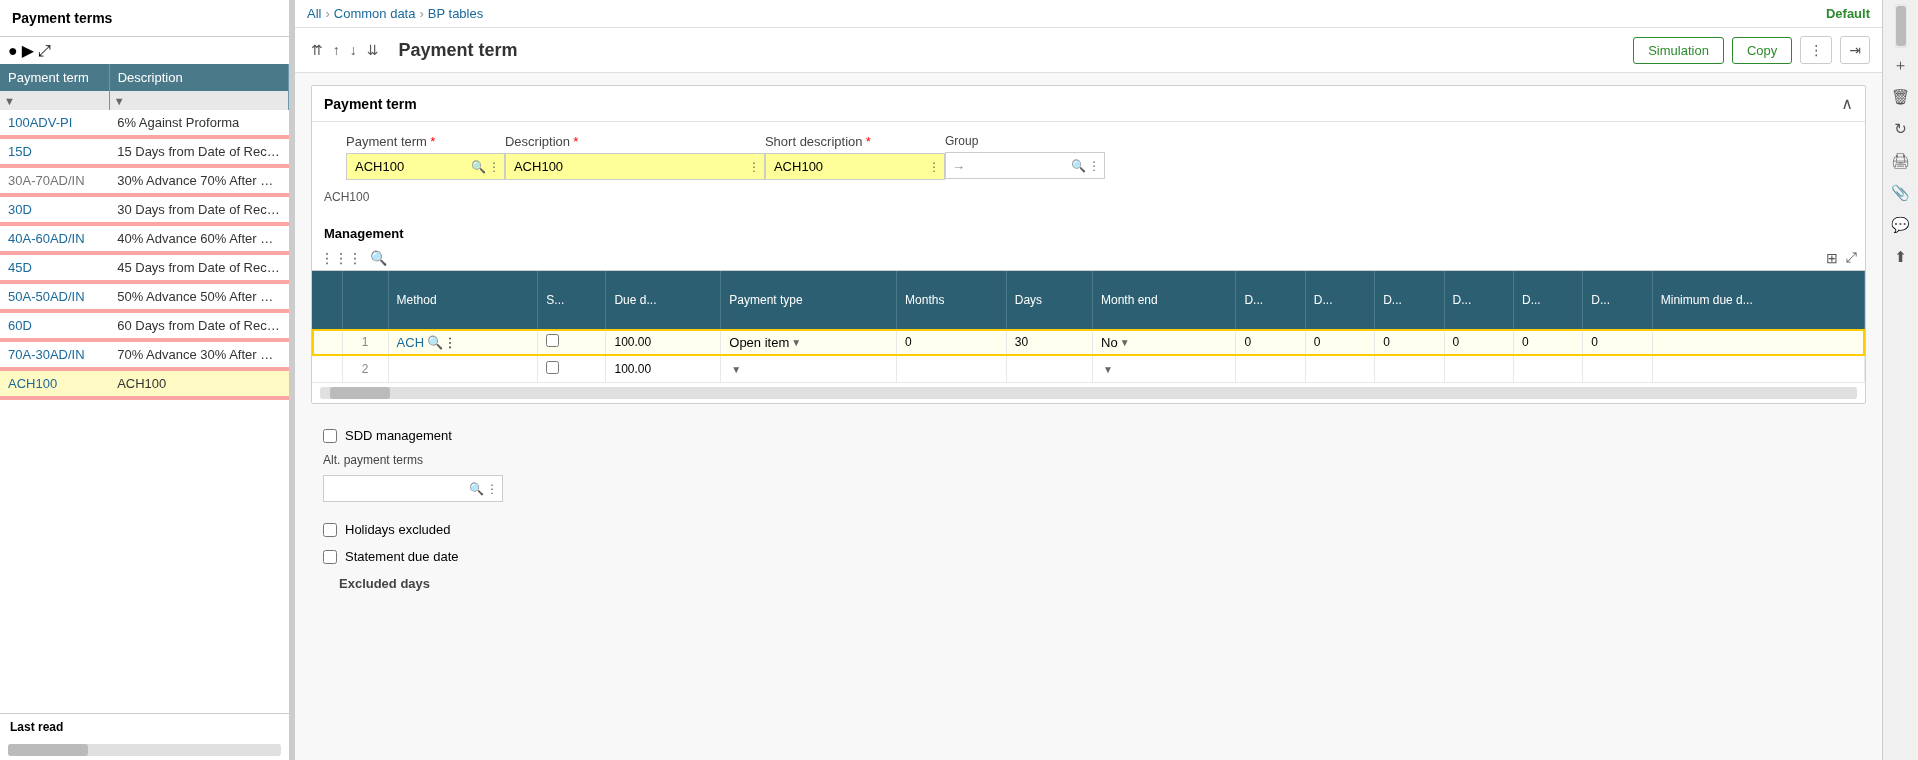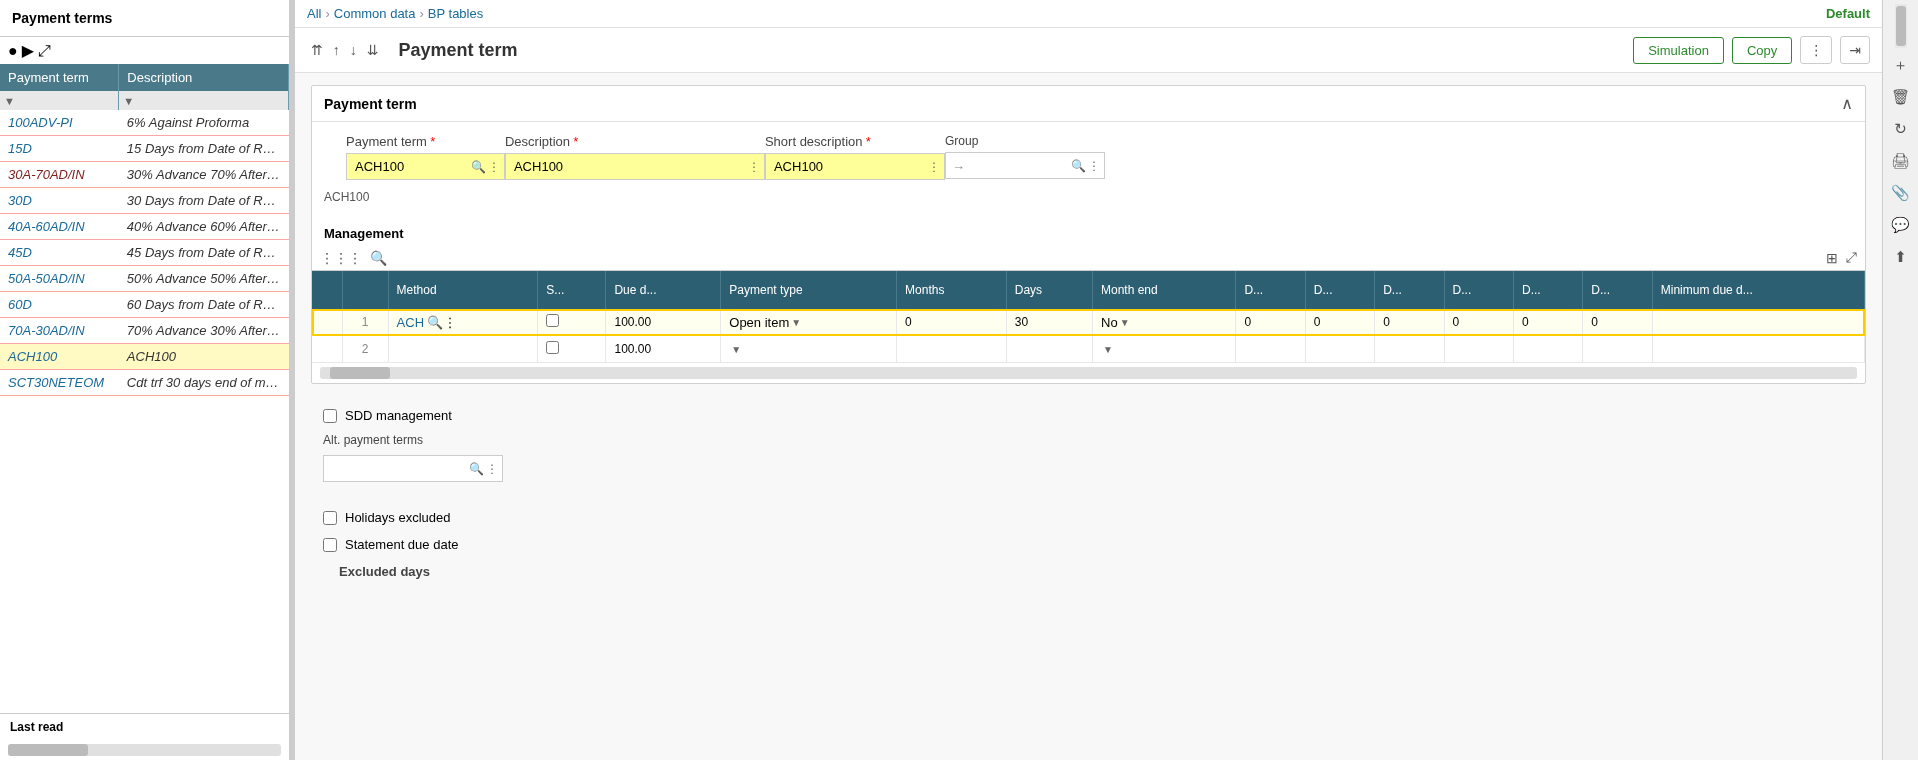--- a/index.html
+++ b/index.html
@@ -5,21 +5,21 @@
     * { box-sizing: border-box; margin: 0; padding: 0; font-family: Arial, sans-serif; font-size: 13px; }
     body { display: flex; height: 760px; overflow: hidden; background: #f0f0f0; }
 
     
     .sidebar { width: 290px; min-width: 290px; background: #fff; border-right: 1px solid #ccc; display: flex; flex-direction: column; }
     .sidebar-title { padding: 10px 12px; font-weight: bold; font-size: 14px; border-bottom: 1px solid #ccc; background: #fff; }
     .sidebar-table { width: 100%; border-collapse: collapse; }
     .sidebar-table thead tr th { background: #4a7a8a; color: #fff; padding: 6px 8px; text-align: left; font-weight: normal; border-right: 1px solid #6a9aaa; }
     .sidebar-table thead tr.filter-row th { background: #e8e8e8; padding: 2px 4px; }
     .filter-icon { color: #666; font-size: 11px; }
-    .sidebar-table tbody tr { border-bottom: 1px solid #fca5a5; cursor: pointer; font-style: italic; }
+    .sidebar-table tbody tr { border-bottom: 4px solid #fca5a5; cursor: pointer; }
     .sidebar-table tbody tr.selected { background: #fff9c4; }
     .sidebar-table tbody tr td { padding: 5px 8px; color: #333; white-space: nowrap; overflow: hidden; text-overflow: ellipsis; max-width: 160px; }
     .sidebar-table tbody tr td:first-child { color: #1a6a9a; }
     .sidebar-controls { display: flex; gap: 4px; padding: 4px 8px; align-items: center; }
     .sidebar-footer { padding: 6px 10px; border-top: 1px solid #ccc; font-weight: bold; font-size: 12px; margin-top: auto; }
     .scroll-area { overflow-y: auto; flex: 1; }
     .resize-handle { width: 5px; background: #ccc; cursor: col-resize; }
 
     
     .main { flex: 1; display: flex; flex-direction: column; overflow: hidden; }
@@ -63,40 +63,40 @@
     .field-value-text { font-size: 12px; color: #555; padding: 2px 0; }
 
     
     .management-title { font-weight: bold; font-size: 13px; padding: 8px 12px 4px; }
     .table-toolbar { display: flex; align-items: center; padding: 4px 8px; gap: 8px; }
     .table-toolbar button { background: none; border: none; cursor: pointer; color: #555; font-size: 14px; }
 
     
     .data-table-wrap { overflow-x: auto; border-top: 1px solid #ccc; }
     .data-table { width: 100%; border-collapse: collapse; min-width: 900px; }
-    .data-table thead tr th { background: #2c5f72; color: #fff; padding: 12px 8px; text-align: left; font-weight: normal; border-right: 1px solid #4a7a8a; white-space: nowrap; font-size: 12px; }
+    .data-table thead tr th { background: #2c5f72; color: #fff; padding: 22px 8px; text-align: left; font-weight: normal; border-right: 1px solid #4a7a8a; white-space: nowrap; font-size: 12px; }
     .data-table thead tr th:first-child { width: 30px; }
     .data-table tbody tr { border-bottom: 1px solid #e8e8e8; }
     .data-table tbody tr.highlighted { outline: 2px solid #ffcc00; outline-offset: -2px; background: #fffff0; }
     .data-table tbody tr td { padding: 5px 8px; font-size: 12px; white-space: nowrap; border-right: 1px solid #e8e8e8; }
     .row-num { color: #888; text-align: center; }
     .dropdown-cell { display: flex; align-items: center; gap: 2px; }
     .dropdown-arrow { color: #666; font-size: 10px; }
 
     
     .h-scroll { height: 12px; background: #e0e0e0; margin: 4px 8px; border-radius: 3px; overflow: hidden; }
     .h-scroll-thumb { width: 60px; height: 100%; background: #bbb; border-radius: 3px; margin-left: 10px; }
 
     
     .form-bottom { padding: 12px; }
     .checkbox-row { display: flex; align-items: center; gap: 8px; margin-bottom: 12px; }
     .checkbox-row input[type=checkbox] { width: 14px; height: 14px; }
     .sdd-row { display: flex; align-items: center; gap: 8px; margin-bottom: 10px; }
     .inr-label { color: #333; font-size: 13px; }
-    .alt-payment-row { display: flex; gap: 24px; margin-bottom: 28px; }
+    .alt-payment-row { display: flex; gap: 24px; margin-bottom: 20px; }
     .small-label { font-size: 12px; color: #444; margin-bottom: 4px; }
 
     
     .right-sidebar { width: 36px; background: #f0f0f0; border-left: 1px solid #ccc; display: flex; flex-direction: column; align-items: center; padding: 4px 0; gap: 2px; }
     .right-icon { width: 30px; height: 30px; display: flex; align-items: center; justify-content: center; cursor: pointer; border-radius: 2px; color: #555; font-size: 15px; }
 
     .scrollbar-v { width: 12px; background: #e8e8e8; display: flex; flex-direction: column; }
     .scrollbar-thumb { width: 10px; height: 40px; background: #bbb; border-radius: 3px; margin: 2px auto; }
   </style>
 </head>
@@ -124,21 +124,21 @@
       <tbody id="sidebar-tbody">
       <tr>
             <td style="color: rgb(26, 106, 154);">100ADV-PI</td>
             <td style="max-width: 160px; overflow: hidden; text-overflow: ellipsis;">6% Against Proforma</td>
           </tr>
           <tr>
             <td style="color: rgb(26, 106, 154);">15D</td>
             <td style="max-width: 160px; overflow: hidden; text-overflow: ellipsis;">15 Days from Date of Receip</td>
           </tr>
           <tr>
-            <td style="color: #7f1d1d; margin-left: 25px;">30A-70AD/IN</td>
+            <td style="color: #737373; margin-left: 25px;">30A-70AD/IN</td>
             <td style="max-width: 160px; overflow: hidden; text-overflow: ellipsis;">30% Advance 70% After Deli</td>
           </tr>
           <tr>
             <td style="color: rgb(26, 106, 154);">30D</td>
             <td style="max-width: 160px; overflow: hidden; text-overflow: ellipsis;">30 Days from Date of Receip</td>
           </tr>
           <tr>
             <td style="color: rgb(26, 106, 154);">40A-60AD/IN</td>
             <td style="max-width: 160px; overflow: hidden; text-overflow: ellipsis;">40% Advance 60% After Deli</td>
           </tr>
@@ -154,24 +154,20 @@
             <td style="color: rgb(26, 106, 154);">60D</td>
             <td style="max-width: 160px; overflow: hidden; text-overflow: ellipsis;">60 Days from Date of Receip</td>
           </tr>
           <tr>
             <td style="color: rgb(26, 106, 154);">70A-30AD/IN</td>
             <td style="max-width: 160px; overflow: hidden; text-overflow: ellipsis;">70% Advance 30% After Deli</td>
           </tr>
           <tr class="selected">
             <td style="color: rgb(26, 106, 154);">ACH100</td>
             <td style="max-width: 160px; overflow: hidden; text-overflow: ellipsis;">ACH100</td>
-          </tr>
-          <tr>
-            <td style="color: rgb(26, 106, 154);">SCT30NETEOM</td>
-            <td style="max-width: 160px; overflow: hidden; text-overflow: ellipsis;">Cdt trf 30 days end of mont</td>
           </tr>
         </tbody>
     </table>
   </div>
   <div class="sidebar-footer">Last read</div>
   <div style="height:12px; background:#e0e0e0; margin:4px 8px; border-radius:3px;">
     <div style="width:80px; height:100%; background:#bbb; border-radius:3px;"></div>
   </div>
 </div>
 <div class="resize-handle"></div>

